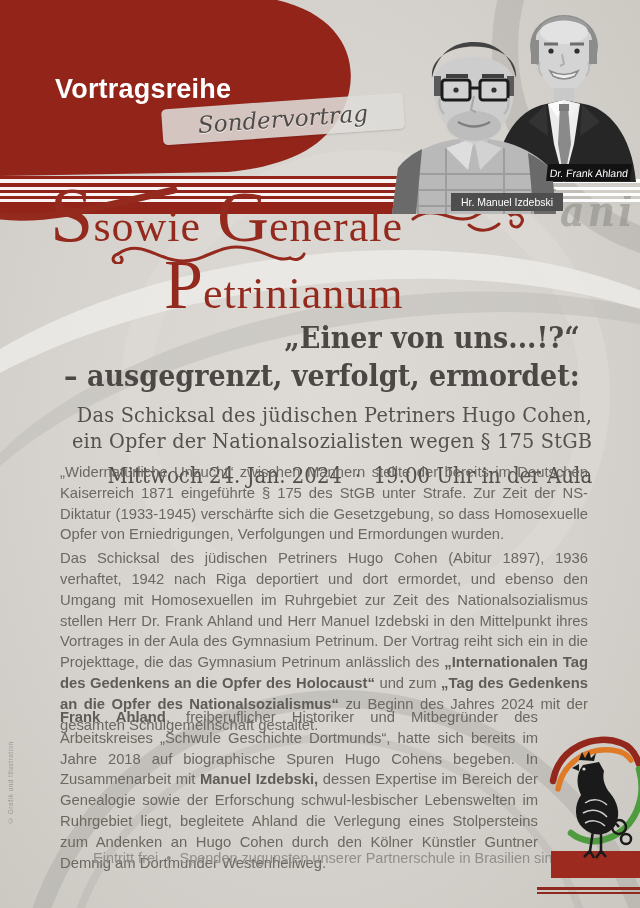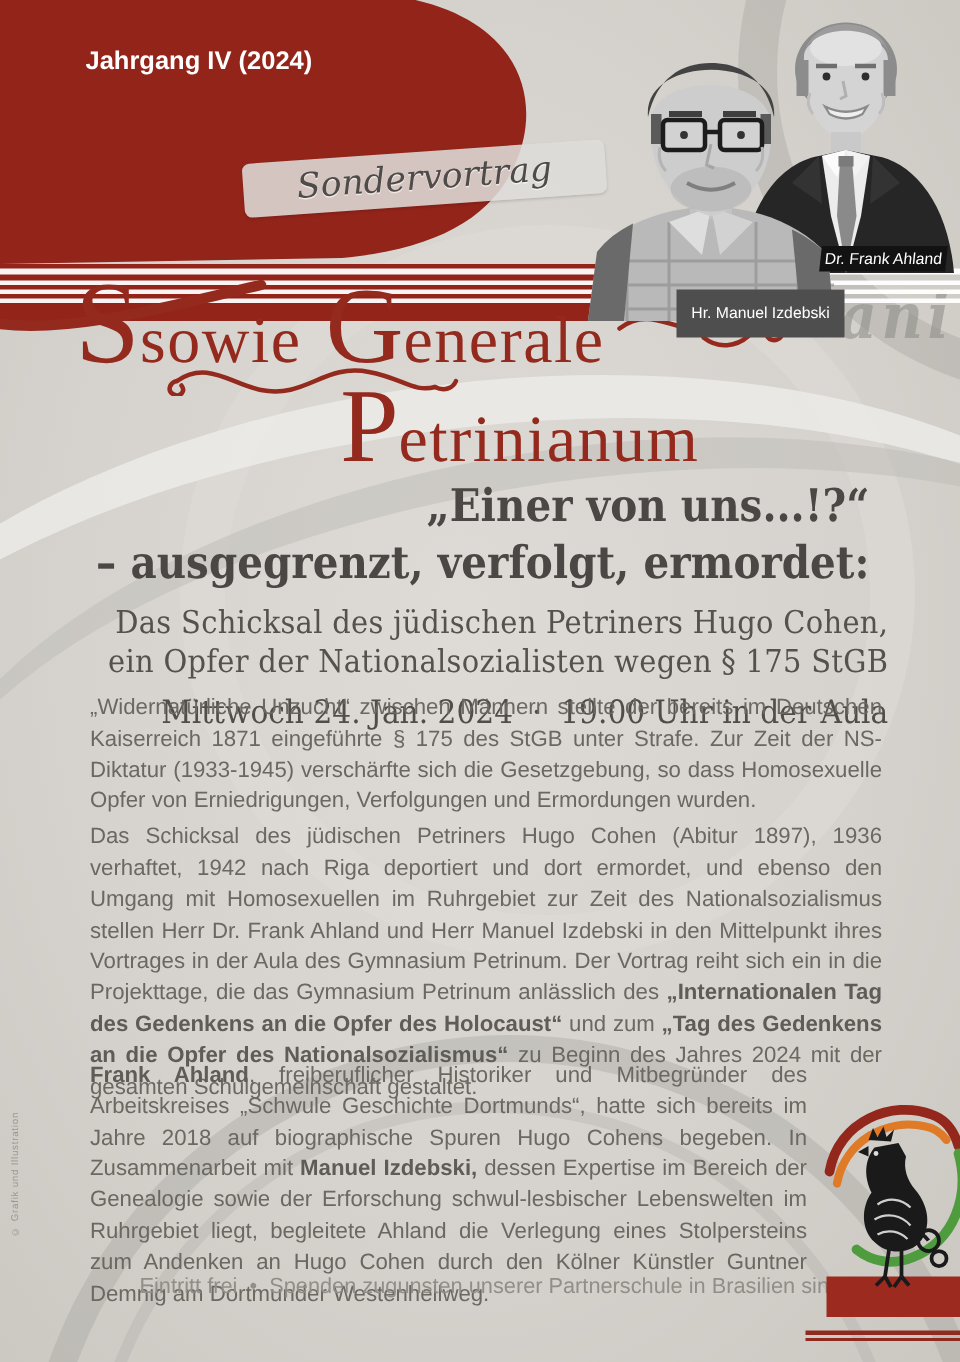--- a/index.html
+++ b/index.html
@@ -35,28 +35,28 @@
     background:rgba(222,220,216,.88);border-radius:5px;transform:rotate(-4deg);
     box-shadow:0 1px 2px rgba(0,0,0,.15);display:flex;align-items:center;justify-content:center;}
   .special-band span{font-family:"DejaVu Serif",serif;font-style:italic;font-size:23px;color:#4e4b48;
     text-shadow:0 1px 0 rgba(255,255,255,.6);}
   
   .photo{position:absolute;}
   .photo-ahland{left:488px;top:4px;z-index:5;}
   .photo-izdebski{left:388px;top:18px;z-index:6;}
   .caption{position:absolute;z-index:7;color:#fff;font-size:10.5px;display:flex;align-items:center;justify-content:center;}
   .cap-ahland{left:547px;top:164px;width:84px;height:17px;background:#121212;transform:skewX(-6deg);}
-  .cap-izdebski{left:451px;top:193px;width:112px;height:32px;background:#4e4e4e;}
+  .cap-izdebski{left:451px;top:193px;width:112px;height:18px;background:#4e4e4e;}
   
   .main-title{position:absolute;left:50px;top:176px;z-index:4;color:#942a1e;
     font-family:"Liberation Serif",serif;line-height:1;}
   .main-title .init{font-size:78px;}
   .main-title .init2{font-size:72px;}
   .main-title .rest{font-size:44px;letter-spacing:1px;}
-  .mt-line2{margin-left:114px;margin-top:-4px;text-align:center;}
+  .mt-line2{margin-left:114px;margin-top:-4px;}
   .mt-line2 .init2{font-size:70px;}
   .wordgap{display:inline-block;width:16px;}
   .flourish-inline{vertical-align:6px;margin-left:6px;}
   .flourish-under{position:absolute;left:110px;top:234px;z-index:4;}
   .s-swoosh{position:absolute;left:0;top:180px;z-index:4;}
   
   .event{position:absolute;left:60px;top:320px;z-index:2;font-family:"DejaVu Serif",serif;text-align:right;}
   .event .line{display:block;transform-origin:left top;}
   .quote,.subtitle{font-size:30px;font-weight:bold;color:#4b4744;transform:scaleX(.90);}
   .quote{margin-bottom:3px;}
@@ -97,21 +97,21 @@
     <path d="M0,0 L277,0 C346,16 362,66 344,108 C328,146 290,166 228,172 L0,176 Z" fill="#93241a"></path>
   </svg>
   <div class="red-band"></div>
   <div class="stripes">
     <div class="s1"></div>
       <div class="s2"></div>
       <div class="s3"></div>
       <div class="s4"></div>
   </div>
 
-  <div class="hdr-text edition">Jahrgang IV (2024)</div>
+  <div class="hdr-text series">Vortragsreihe</div>
   <div class="special-band">
     <span>Sondervortrag</span>
   </div>
 
   <div class="photo photo-ahland">
     <svg width="152" height="178" viewBox="0 0 152 178">
       <ellipse cx="76" cy="42" rx="34" ry="31" fill="#8c8c8c"></ellipse>
       <path d="M48,34 C48,14 104,14 104,36 C106,62 98,84 76,90 C56,86 46,60 48,34 Z" fill="#d4d4d4"></path>
       <ellipse cx="76" cy="28" rx="24" ry="12" fill="#e2e2e2"></ellipse>
       <path d="M46,36 C50,10 102,10 106,36 C102,20 94,13 76,12 C58,13 50,22 46,36 Z" fill="#9c9c9c"></path>

